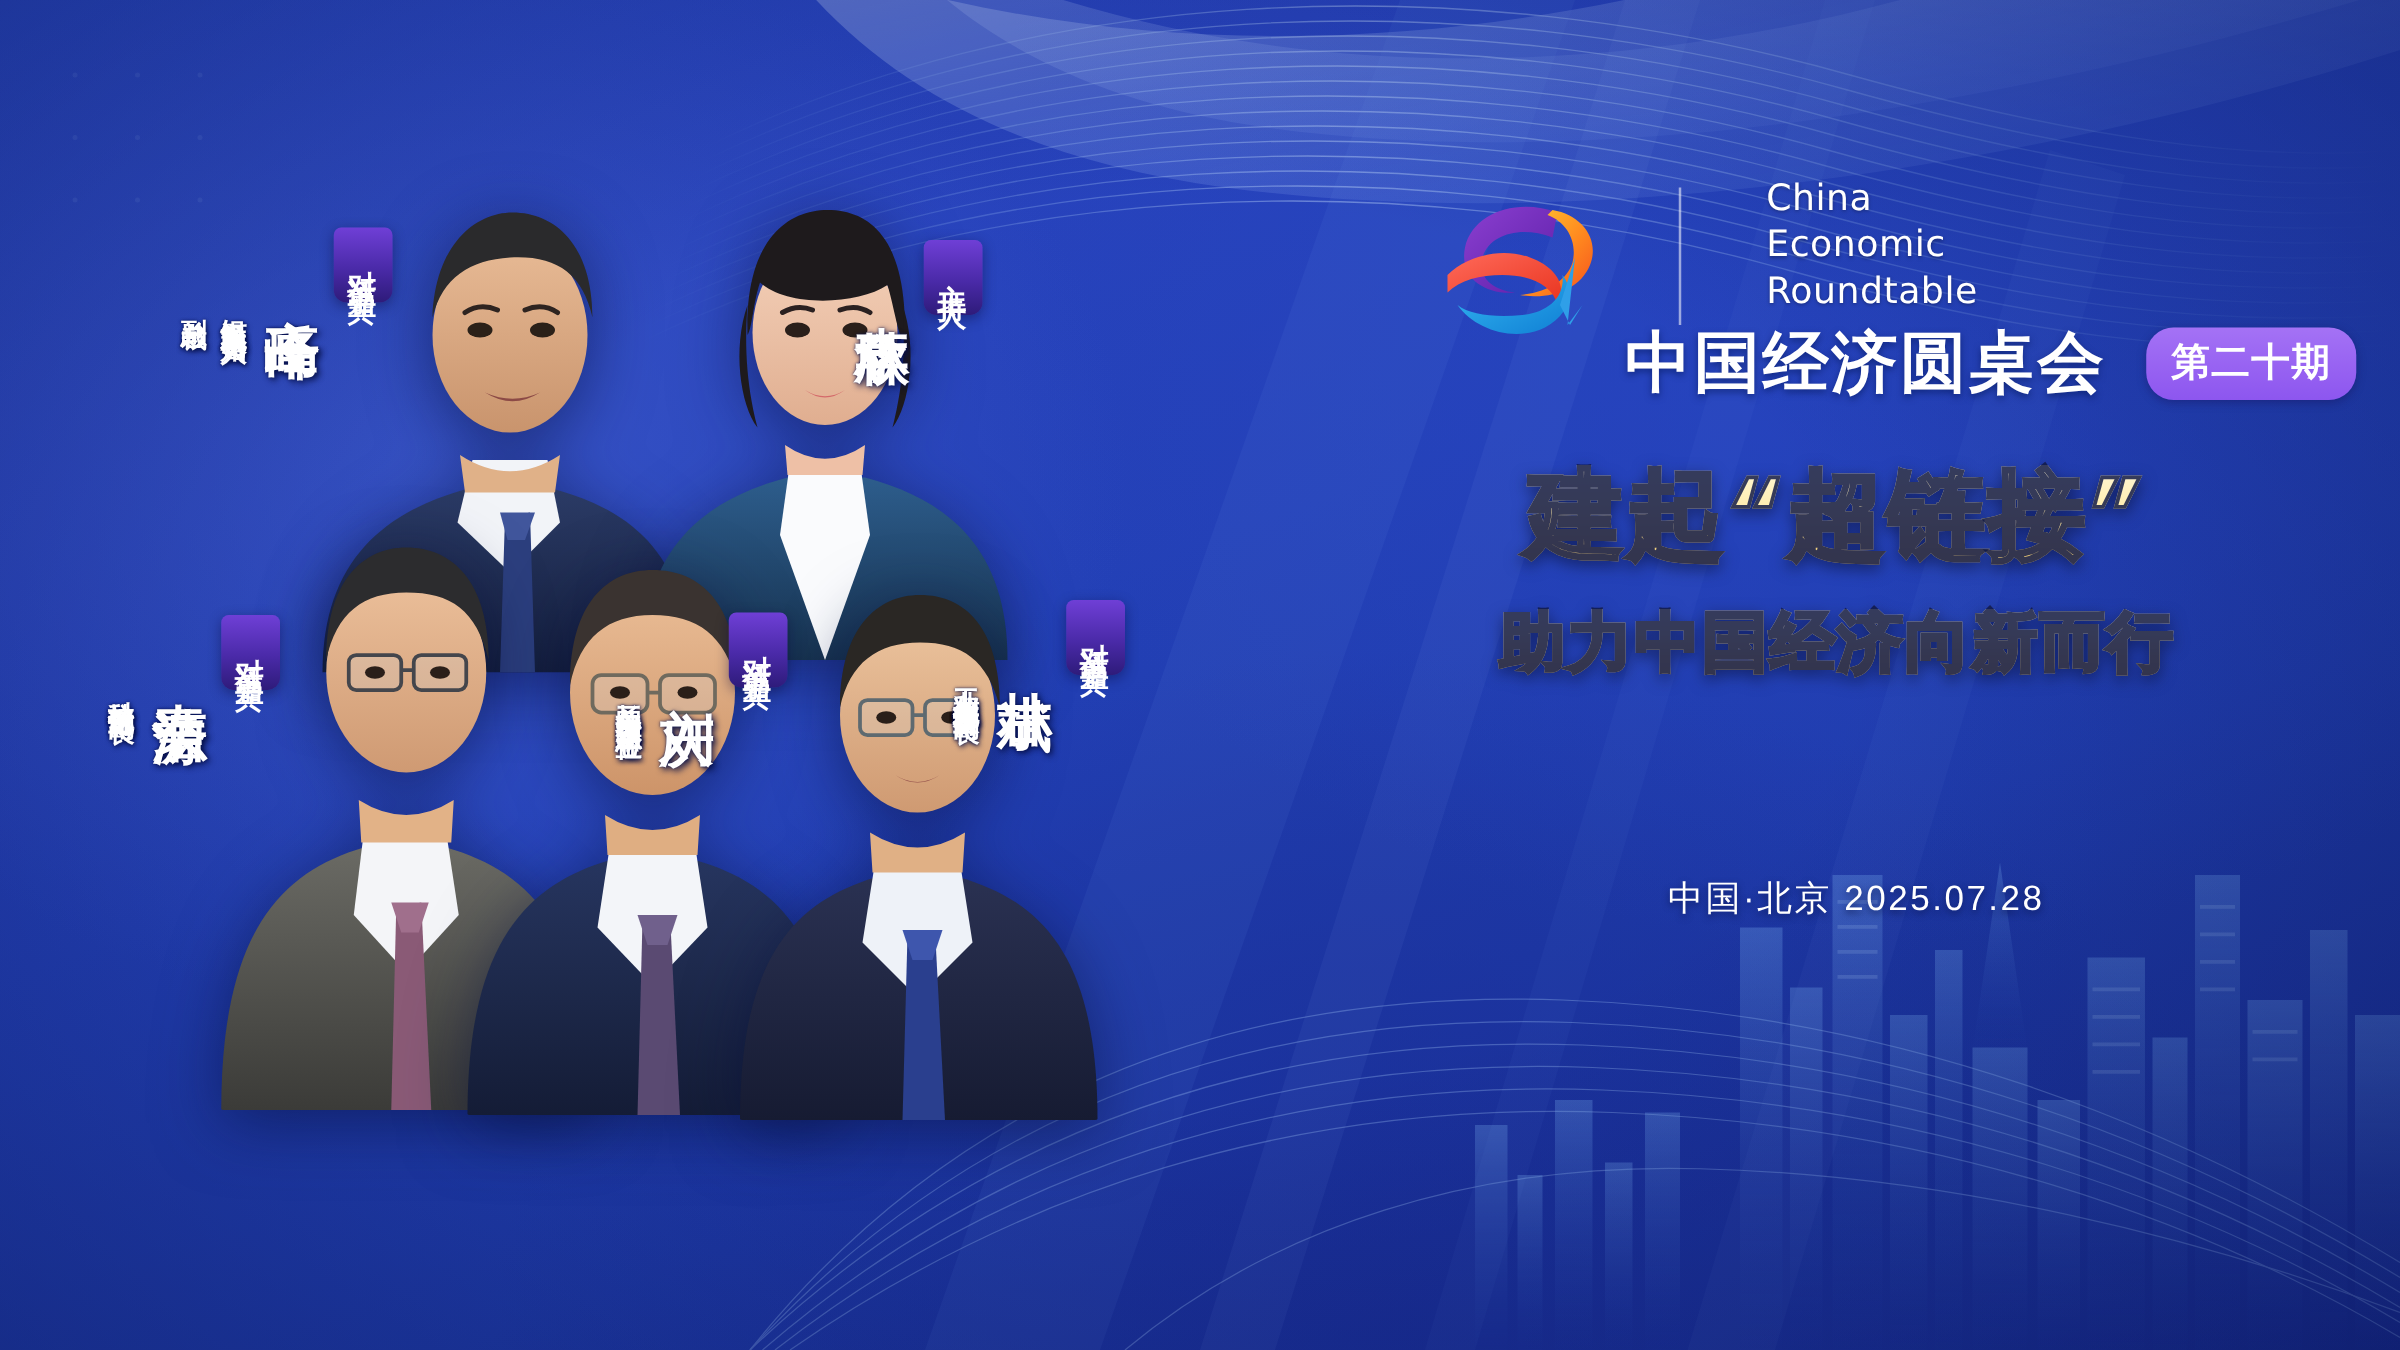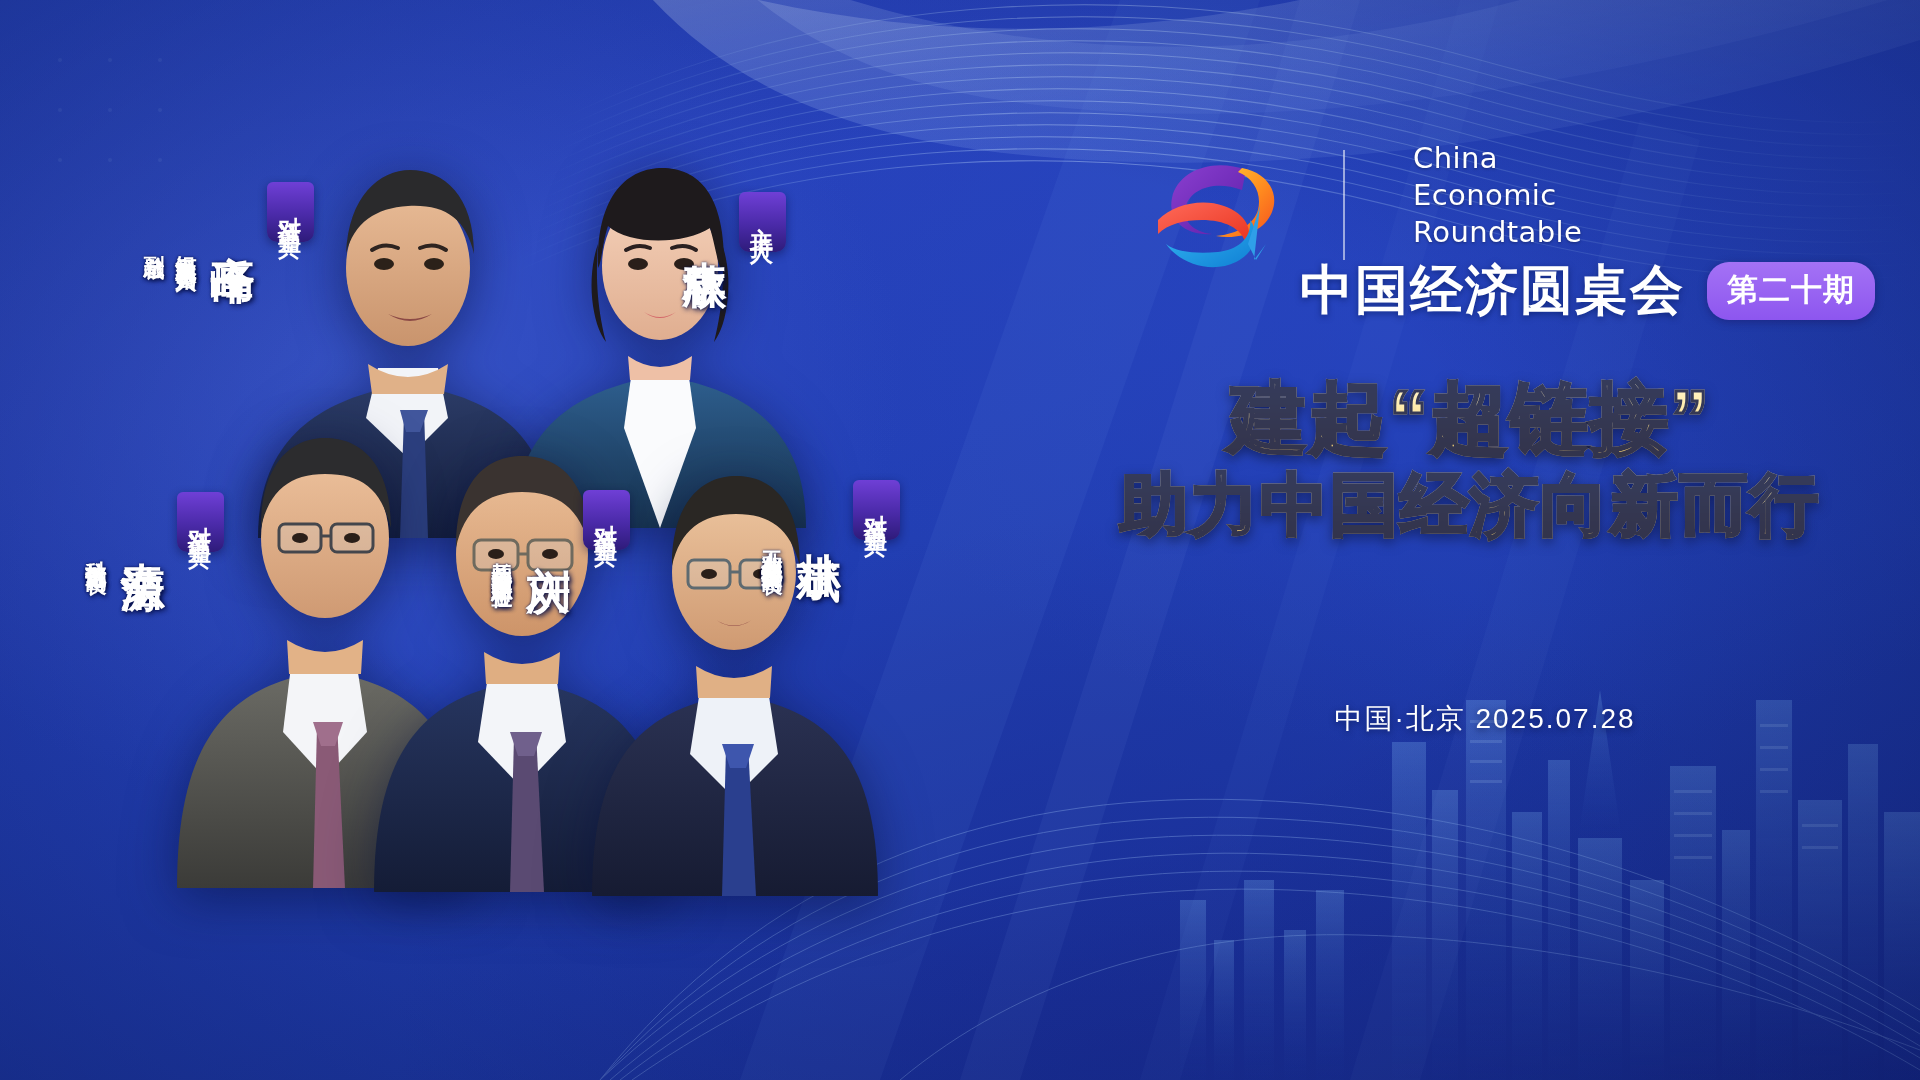--- a/index.html
+++ b/index.html
@@ -22,36 +22,36 @@
     background:radial-gradient(ellipse 1400px 900px at 48% 48%, rgba(255,255,255,0) 40%, rgba(8,20,80,.45) 100%);
     pointer-events:none;}
 
   
   .logo-block{position:absolute;left:1150px;top:140px;display:flex;align-items:flex-start;gap:44px;}
   .logo-mark{width:135px;height:135px;position:relative;flex:none;margin-top:8px;}
   .logo-divider{width:2px;height:110px;background:rgba(255,255,255,.55);margin:10px 24px 0 14px;flex:none;}
   .logo-en{color:#fff;font-size:29px;line-height:1.28;letter-spacing:.4px;
            font-family:"DejaVu Sans","Liberation Sans",sans-serif;font-weight:400;
            text-shadow:0 1px 3px rgba(0,0,0,.35);}
-  .logo-cn-row{position:absolute;left:1300px;top:255px;display:flex;align-items:center;gap:22px;}
+  .logo-cn-row{position:absolute;left:1300px;top:255px;display:flex;align-items:center;gap:32px;}
   .logo-cn{color:#fff;font-size:53px;font-weight:700;letter-spacing:2px;
            text-shadow:0 2px 6px rgba(0,20,80,.55);white-space:nowrap;}
   .issue-badge{background:linear-gradient(180deg,#a472f5 0%,#8d56ef 100%);
     border-radius:22px;padding:7px 20px 9px;color:#fff;font-size:31px;font-weight:700;
     letter-spacing:1px;white-space:nowrap;box-shadow:0 2px 8px rgba(20,10,70,.35);}
 
   
-  .headline{position:absolute;left:1070px;top:372px;width:800px;text-align:center;}
+  .headline{position:absolute;left:1070px;top:372px;width:800px;text-align:center;font-family:Liberation Mono, monospace;}
   .hl-line{font-size:78px;font-weight:900;line-height:1.18;letter-spacing:2px;white-space:nowrap;
     background:linear-gradient(180deg,#fff6d8 0%,#ffeeb2 34%,#f6d888 62%,#e8c269 100%);
     -webkit-background-clip:text;background-clip:text;color:transparent;
     -webkit-text-stroke:3px rgba(18,26,70,.85);
     paint-order:stroke fill;
     filter:drop-shadow(0 4px 6px rgba(10,18,60,.6));}
-  .hl-line.l2{font-size:68px;margin-top:0;}
+  .hl-line.l2{font-size:52px;margin-top:23px;}
   .subhead{position:absolute;left:1070px;top:588px;width:830px;text-align:center;
     color:#ffffff;font-size:31px;font-weight:700;letter-spacing:.5px;white-space:nowrap;
     text-shadow:0 2px 5px rgba(8,18,70,.75);}
   .datetext{position:absolute;left:1070px;top:700px;width:830px;text-align:center;
     color:#ffffff;font-size:28px;font-weight:500;letter-spacing:2px;white-space:nowrap;
     text-shadow:0 2px 6px rgba(8,18,70,.7);}
   .photo{position:absolute;border-radius:4px;overflow:hidden;
          filter:drop-shadow(0 10px 26px rgba(6,14,60,.55));}
 
   

